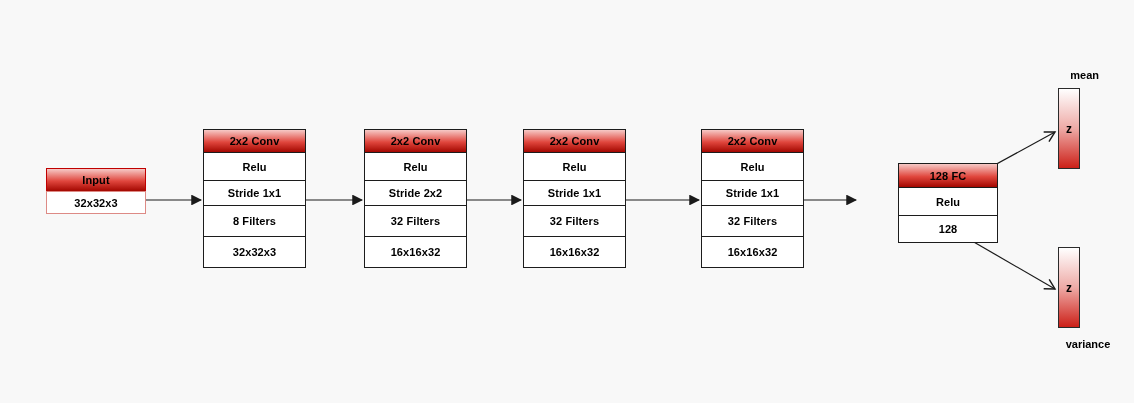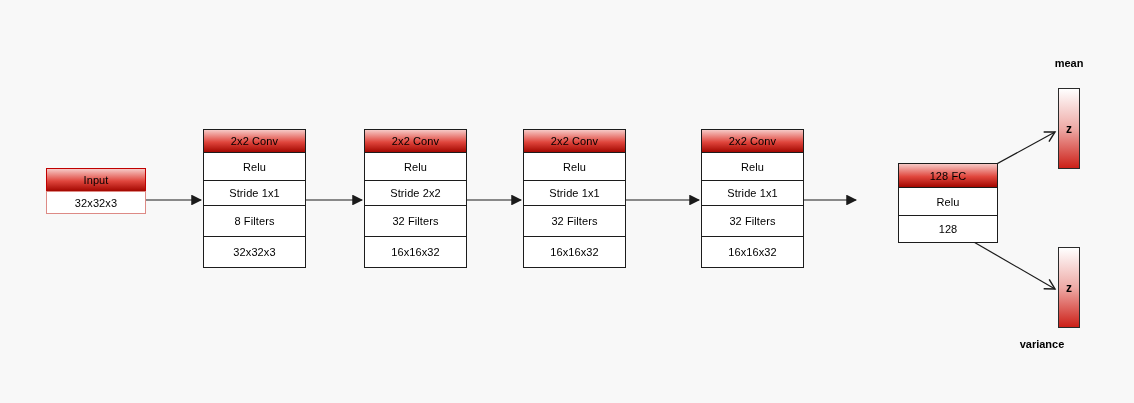--- a/index.html
+++ b/index.html
@@ -9,21 +9,21 @@
     font-family:"Liberation Sans",sans-serif;
     position:relative;overflow:hidden;
   }
   .stage{position:absolute;left:0;top:0;width:1134px;height:403px;}
   .block{position:absolute;display:flex;flex-direction:column;}
   .cell{
     box-sizing:border-box;
     border:1px solid #1c1c1c;
     background:#ffffff;
     display:flex;align-items:center;justify-content:center;
-    font-weight:normal;font-size:11px;color:#000;
+    font-weight:bold;font-size:11px;color:#000;
     margin-top:-1px;
     letter-spacing:0.1px;
   }
   .cell:first-child{margin-top:0;}
   .cell.header{
     background:linear-gradient(180deg,#f6c9c6 0%,#e0463d 55%,#a30700 100%);
   }
   .cell.red-border{border-color:#c00000;}
   .cell.soft-red-border{border-color:#dd8a85;}
   .h23{height:23px}.h24{height:24px}.h25{height:25px}
@@ -103,19 +103,19 @@
     <div class="cell h32">32 Filters</div>
     <div class="cell h32">16x16x32</div>
   </div>
 
   <div class="block w100" style="left:858px;top:163px;margin-left:40px;">
     <div class="cell header h25">128 FC</div>
     <div class="cell h29">Relu</div>
     <div class="cell h31">128</div>
   </div>
 
-  <div class="side-label" style="left:1039px;top:57px;width:60px;">mean</div>
+  <div class="side-label" style="left:1039px;top:69px;width:60px;text-align:right;">mean</div>
   <div class="znode" style="left:1058px;top:88px;">z</div>
 
   <div class="znode" style="left:1058px;top:247px;">z</div>
-  <div class="side-label" style="left:1002px;top:338px;width:80px;">variance</div>
+  <div class="side-label" style="left:1048px;top:338px;width:80px;">variance</div>
 
 </div>
 
 </body></html>

